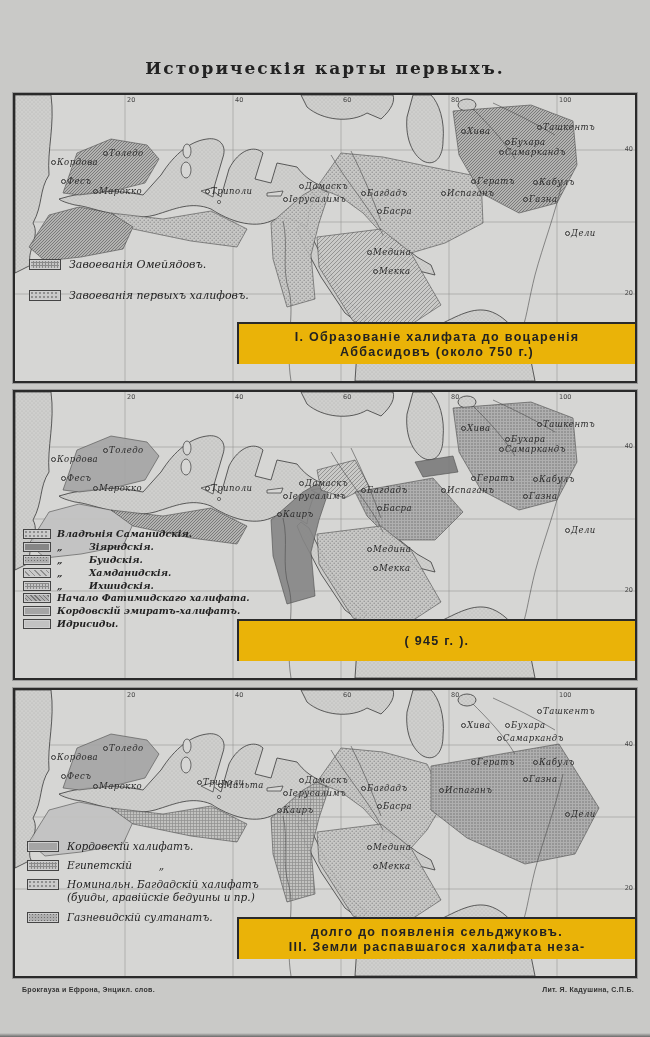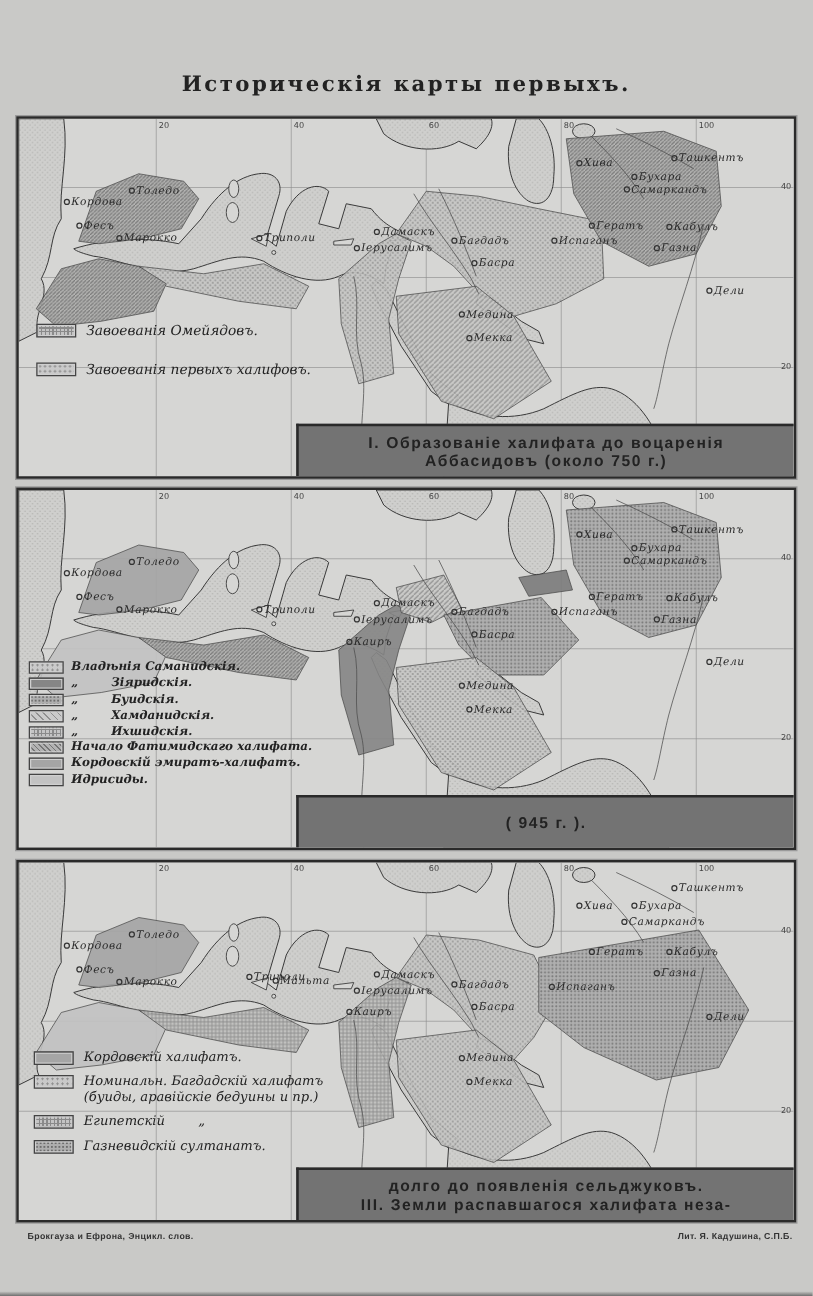--- a/index.html
+++ b/index.html
@@ -59,23 +59,23 @@
   .sw-dots-d{background-image:radial-gradient(#6d6d6d 30%,transparent 32%);
              background-size:3px 3px;background-color:#aeaeae;}
   .sw-cross{background:
       repeating-linear-gradient(0deg,#8a8a8a 0 1px,transparent 1px 3px),
       repeating-linear-gradient(90deg,#8a8a8a 0 1px,transparent 1px 3px),#c4c4c4;}
   .sw-solid-d{background:#868686;}
   .sw-solid-m{background:#a5a5a5;}
   .sw-solid-l{background:#c2c2c2;}
   
   .caption{
-    position:absolute;right:0;bottom:0;width:396px;height:40px;z-index:4;
+    position:absolute;right:0;bottom:17px;width:396px;height:40px;z-index:4;
     border-top:2px solid #2a2a2a;border-left:2px solid #2a2a2a;
-    background:#737373;text-align:center;
+    background:#eab308;text-align:center;
     font-family:"Liberation Sans",sans-serif;font-weight:bold;
     font-size:12.5px;letter-spacing:1.3px;color:#222;
     display:flex;flex-direction:column;justify-content:center;gap:1px;
   }
   
   .credit{position:absolute;top:986px;font-family:"Liberation Sans",sans-serif;
       font-size:7px;color:#333;letter-spacing:.3px;font-weight:bold;}
   .credit.left{left:22px;}
   .credit.right{right:16px;}
   .page-bottom-edge{position:absolute;left:0;bottom:0;width:100%;height:4px;
@@ -421,27 +421,27 @@
       <span style="left: 544px; top: 1px;">100</span>
       <span style="right: 2px; top: 50px;">40</span>
       <span style="right: 2px; top: 194px;">20</span>
     </div>
   <div class="legend">
       <div class="lg-row">
         <span class="sw sw-solid-m"></span>
         <span class="lg-label">Кордовскій халифатъ.</span>
       </div>
       <div class="lg-row">
+        <span class="sw sw-cross"></span>
+        <span class="lg-label">Египетскій        „</span>
+      </div>
+      <div class="lg-row">
         <span class="sw sw-dots-l"></span>
         <span class="lg-label">Номинальн. Багдадскій халифатъ
 (буиды, аравійскіе бедуины и пр.)</span>
-      </div>
-      <div class="lg-row">
-        <span class="sw sw-cross"></span>
-        <span class="lg-label">Египетскій        „</span>
       </div>
       <div class="lg-row">
         <span class="sw sw-dots-d"></span>
         <span class="lg-label">Газневидскій султанатъ.</span>
       </div>
     </div>
   <div class="caption">
     <div>долго до появленія сельджуковъ.</div>
     <div>III.  Земли распавшагося халифата неза-</div>
   </div>

